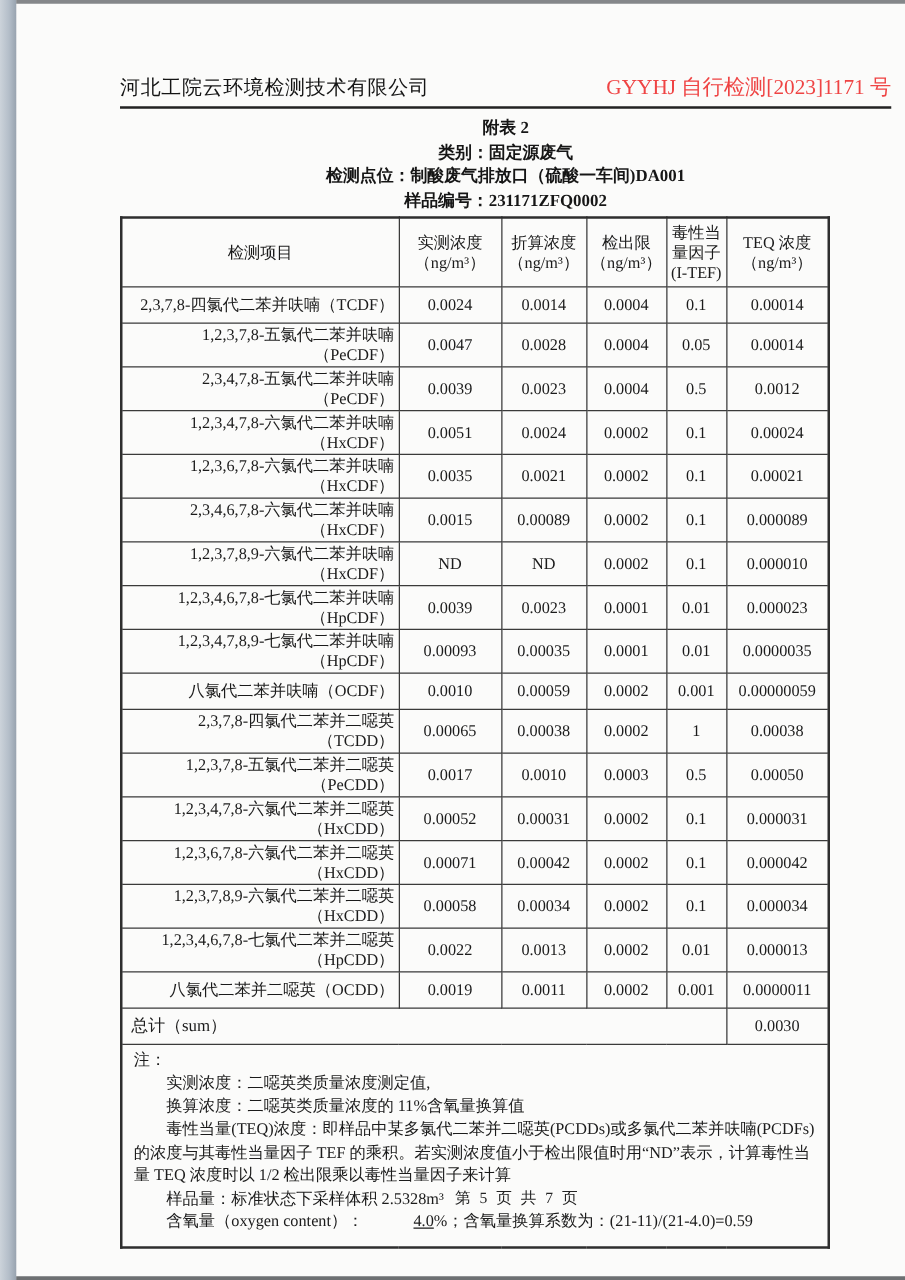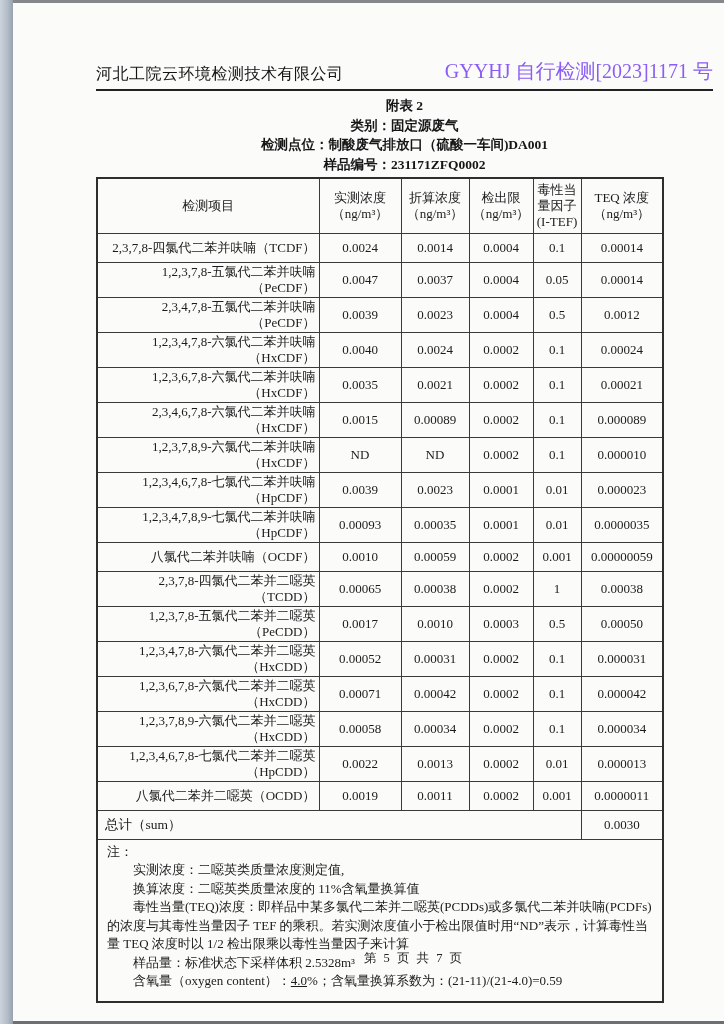--- a/index.html
+++ b/index.html
@@ -16,37 +16,37 @@
     background:linear-gradient(90deg,#ccd3da 0%,#b4bec9 55%,#9aa5b1 96%,#8b95a1 100%);
   }
   .edge-top { position:absolute; left:13px; right:0; top:0; height:3px; background:#5d6064; opacity:.75; }
   .edge-bottom { position:absolute; left:13px; right:0; bottom:0; height:3px; background:#4a4d50; opacity:.8; }
   .page { position:absolute; left:96px; top:58px; width:617px; }
   .header {
     display:flex; justify-content:space-between; align-items:flex-end;
     border-bottom:2px solid #222; padding-bottom:4px;
   }
   .company { font-size:16px; letter-spacing:.5px; color:#141414; }
-  .docno { font-size:20px; color:#8b5cf6; }
+  .docno { font-size:17px; color:#ef4444; }
   .meta { margin-top:5px; font-weight:bold; font-size:13.5px; line-height:19.5px; color:#161616;text-align:center; }
   table.results {
     margin-top:3px; border-collapse:collapse; table-layout:fixed; width:566px;
     border:2px solid #2e2e2e;
   }
   .results th, .results td { border:1px solid #3a3a3a; font-weight:normal; }
   .results thead th { height:55px; text-align:center; vertical-align:middle; font-size:13px; line-height:16px; padding:1px 2px; }
   .h-title, .h-unit { display:block; }
   .results td { height:29px; font-size:13px; padding:1px 3px; vertical-align:middle; }
   td.name { text-align:right; padding-left:7px; white-space:pre-line; line-height:16px; }
   td.val { text-align:center; overflow-wrap:anywhere; line-height:15px; }
   td.sum-label { text-align:left; padding-left:7px; font-size:13.5px; }
   td.notes-cell { padding:3px 9px 10px 9px; font-size:13px; line-height:18.5px; vertical-align:top; text-align:left; }
   .indent { text-indent:2em; }
   .para { text-indent:2em; }
-  .u { text-decoration:underline; }
+  .u { text-decoration:underline;margin-left:40px; }
   .footer {
     position:absolute; left:96px; top:950px; width:636px;
     text-align:center; font-size:12.5px; letter-spacing:2px; color:#222;
   }
 </style>
 </head>
 <body>
 
 <div class="scan-strip"></div>
 <div class="edge-top"></div>
@@ -108,38 +108,38 @@
     <td class="val">0.0024</td>
     <td class="val">0.0014</td>
     <td class="val">0.0004</td>
     <td class="val">0.1</td>
     <td class="val">0.00014</td>
   </tr>
 
   <tr>
     <td class="name">1,2,3,7,8-五氯代二苯并呋喃（PeCDF）</td>
     <td class="val">0.0047</td>
-    <td class="val">0.0037</td>
+    <td class="val">0.0028</td>
     <td class="val">0.0004</td>
     <td class="val">0.05</td>
     <td class="val">0.00014</td>
   </tr>
 
   <tr>
     <td class="name">2,3,4,7,8-五氯代二苯并呋喃（PeCDF）</td>
     <td class="val">0.0039</td>
     <td class="val">0.0023</td>
     <td class="val">0.0004</td>
     <td class="val">0.5</td>
     <td class="val">0.0012</td>
   </tr>
 
   <tr>
     <td class="name">1,2,3,4,7,8-六氯代二苯并呋喃（HxCDF）</td>
-    <td class="val">0.0040</td>
+    <td class="val">0.0051</td>
     <td class="val">0.0024</td>
     <td class="val">0.0002</td>
     <td class="val">0.1</td>
     <td class="val">0.00024</td>
   </tr>
 
   <tr>
     <td class="name">1,2,3,6,7,8-六氯代二苯并呋喃（HxCDF）</td>
     <td class="val">0.0035</td>
     <td class="val">0.0021</td>

